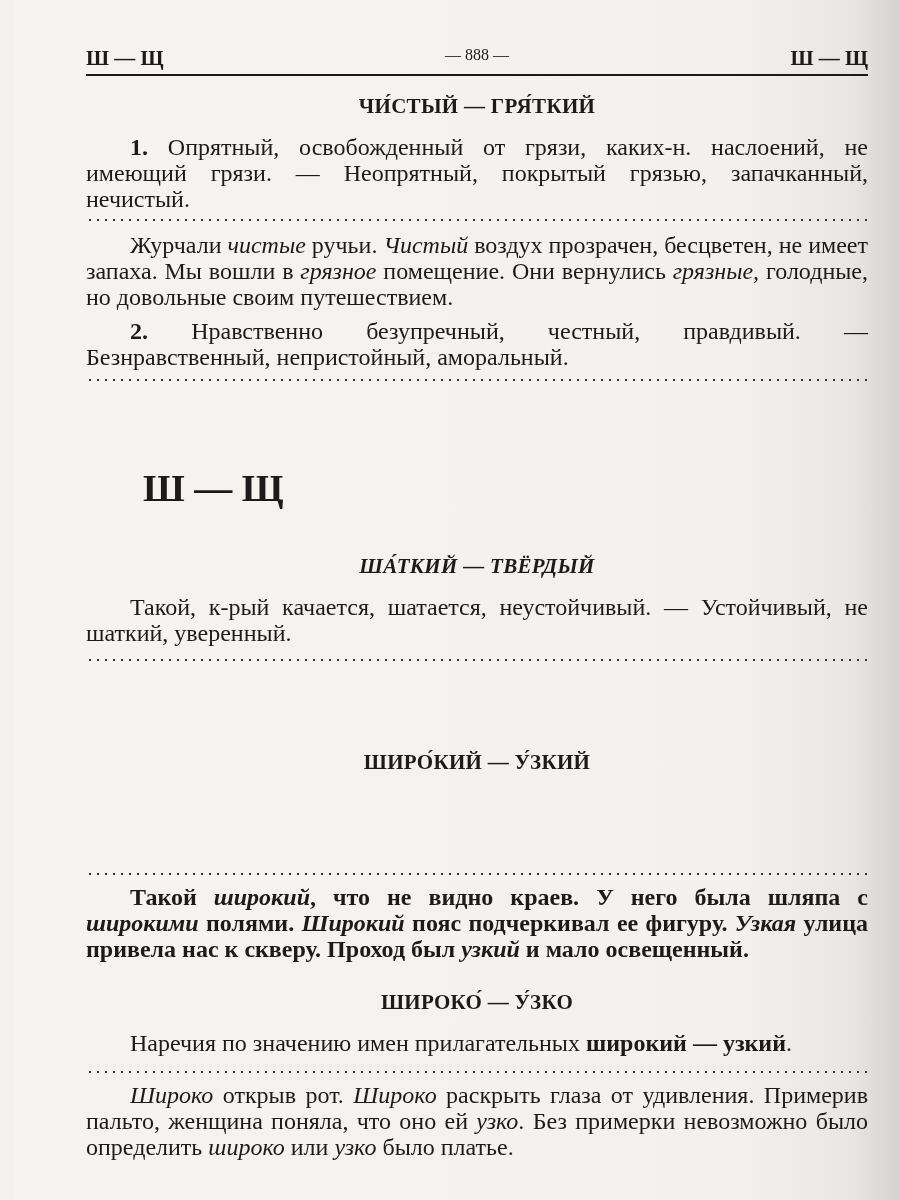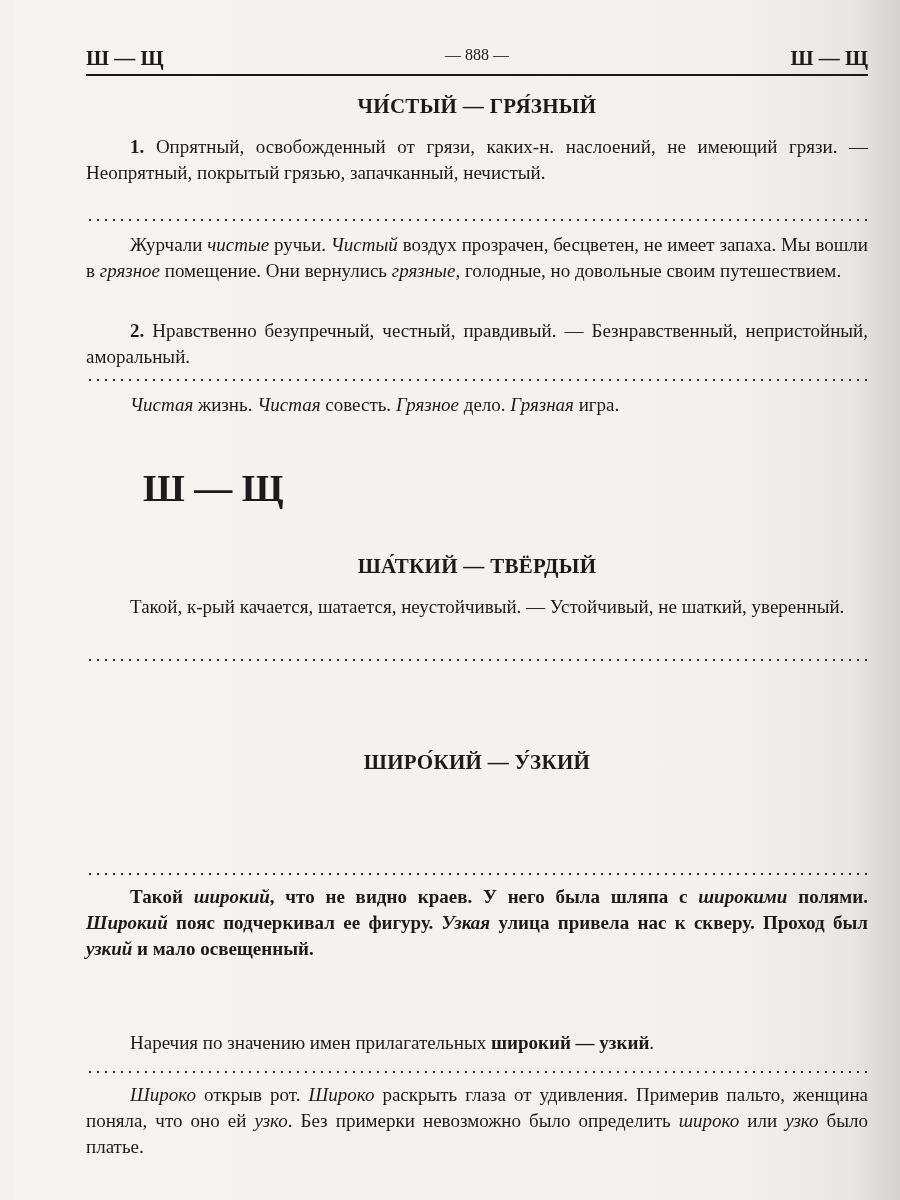--- a/index.html
+++ b/index.html
@@ -20,21 +20,21 @@
     }
     .header .left { position: absolute; left: 0; top: 0; font-weight: bold; font-size: 21px; }
     .header .center { position: absolute; left: 0; right: 0; top: 0; text-align: center; font-size: 16px; }
     .header .right { position: absolute; right: 0; top: 0; font-weight: bold; font-size: 21px; }
     .entry-title {
       position: absolute; left: 73px; width: 782px; text-align: center;
       font-weight: bold; font-size: 21px; letter-spacing: 0.3px;
     }
     .para {
       position: absolute; left: 73px; width: 782px;
-      font-size: 19px; line-height: 26px; text-align: justify;
+      font-size: 24px; line-height: 26px; text-align: justify;
       text-indent: 44px;
     }
     .para i { font-style: italic; }
     .para b { font-weight: bold; }
     .dots {
       position: absolute; left: 73px; width: 782px; height: 4px;
       background-image: radial-gradient(circle, #333 1px, transparent 1.3px);
       background-size: 8px 4px;
       background-repeat: repeat-x;
     }
@@ -47,50 +47,50 @@
 <body>
 
 <div class="page">
 
   <div class="header">
     <span class="left">Ш — Щ</span>
     <span class="center">— 888 —</span>
     <span class="right">Ш — Щ</span>
   </div>
 
-  <div class="entry-title" style="top:94px;">ЧИ́СТЫЙ — ГРЯ́ЗНЫЙ</div>
+  <div class="entry-title" style="top:94px;">ЧИ́СТЫЙ — ГРЯ́ТКИЙ</div>
 
   <div class="para" style="top:134px;"><b>1.</b> <span>Опрятный, освобожденный от грязи, каких-н. наслоений, не имеющий грязи. — Неопрятный, покрытый грязью, запачканный, нечистый.</span></div>
 
   <div class="dots" style="top:218px;"></div>
 
   <div class="para" style="top:232px;"><span>Журчали </span><i>чистые</i><span> ручьи. </span><i>Чистый</i><span> воздух прозрачен, бесцветен, не имеет запаха. Мы вошли в </span><i>грязное</i><span> помещение. Они вернулись </span><i>грязные,</i><span> голодные, но довольные своим путешествием.</span></div>
 
   <div class="para" style="top:318px;"><b>2.</b> <span>Нравственно безупречный, честный, правдивый. — Безнравственный, непристойный, аморальный.</span></div>
 
   <div class="dots" style="top:378px;"></div>
 
-  <div class="para" style="top:392px;"><i>Чистая</i><span> жизнь. </span><i>Чистая</i><span> совесть. </span><i>Грязное</i><span> дело. </span><i>Грязная</i><span> игра.</span></div>
 
   <div class="section-letter">Ш — Щ</div>
 
-  <div class="entry-title" style="top:554px;">ША́ТКИЙ — ТВЁРДЫЙ</div>
+  <div class="entry-title" style="top:554px;font-style:italic;">ША́ТКИЙ — ТВЁРДЫЙ</div>
 
   <div class="para" style="top:594px;">Такой, к-рый качается, шатается, неустойчивый. — Устойчивый, не шаткий, уверенный.</div>
 
   <div class="dots" style="top:658px;"></div>
 
 
   <div class="entry-title" style="top:750px;">ШИРО́КИЙ — У́ЗКИЙ</div>
 
 
   <div class="dots" style="top:872px;"></div>
 
   <div class="para" style="top:884px;font-weight:bold;"><span>Такой </span><i>широкий</i><span>, что не видно краев. У него была шляпа с </span><i>широкими</i><span> полями. </span><i>Широкий</i><span> пояс подчеркивал ее фигуру. </span><i>Узкая</i><span> улица привела нас к скверу. Проход был </span><i>узкий</i><span> и мало освещенный.</span></div>
 
+  <div class="entry-title" style="top:990px;">ШИРОКО́ — У́ЗКО</div>
 
   <div class="para" style="top:1030px;"><span>Наречия по значению имен прилагательных </span><b>широкий — узкий</b><span>.</span></div>
 
   <div class="dots" style="top:1070px;"></div>
 
   <div class="para" style="top:1082px;"><i>Широко</i><span> открыв рот. </span><i>Широко</i><span> раскрыть глаза от удивления. Примерив пальто, женщина поняла, что оно ей </span><i>узко</i><span>. Без примерки невозможно было определить </span><i>широко</i><span> или </span><i>узко</i><span> было платье.</span></div>
 
 </div>
 
 </body></html>

